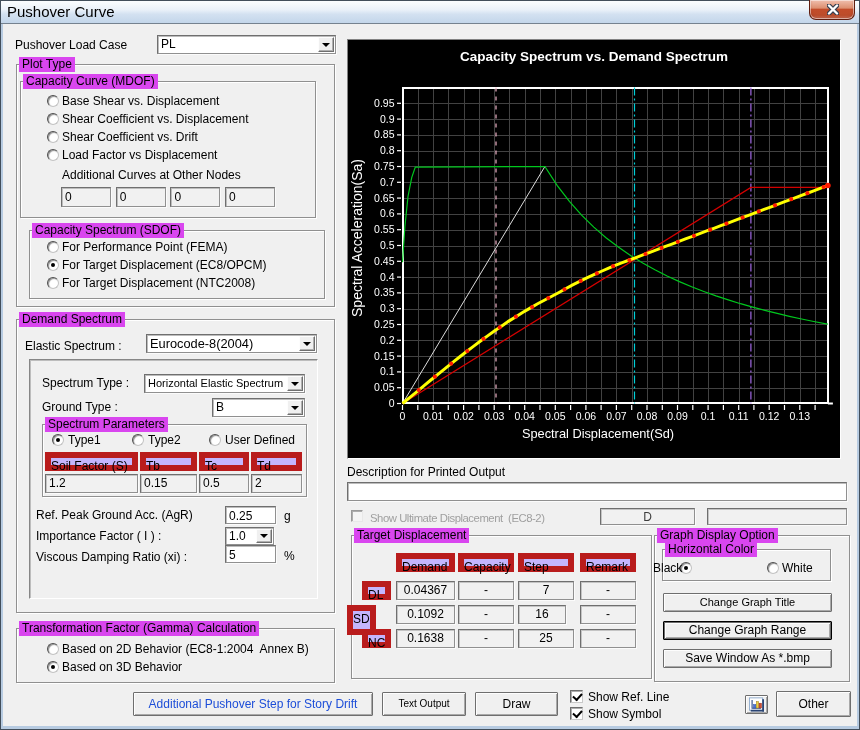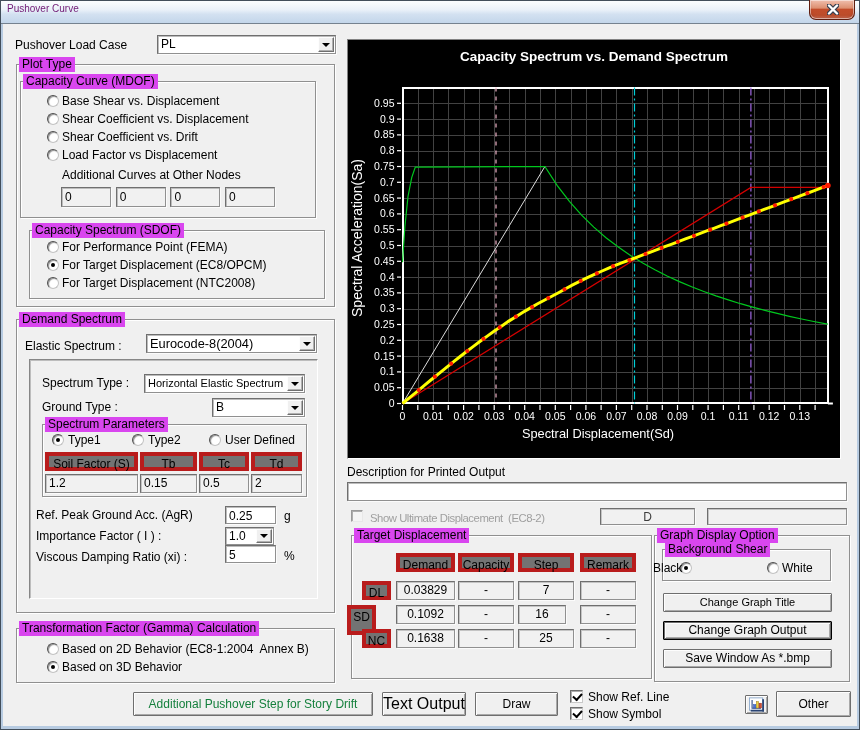--- a/index.html
+++ b/index.html
@@ -2,21 +2,21 @@
 <html><head><meta charset="utf-8"><title>Pushover Curve</title>
 <style>
 *{margin:0;padding:0;box-sizing:border-box}
 html,body{width:860px;height:730px;overflow:hidden}
 body{font-family:"Liberation Sans",sans-serif;font-size:12px;color:#000;background:#f0f0f0;position:relative}
 .abs{position:absolute}
 .lbl{position:absolute;white-space:nowrap;line-height:14px}
 
 #frame{position:absolute;left:0;top:0;width:860px;height:730px;background:#f0f0f0;border:1px solid #424e5a;outline:none}
 #titlebar{position:absolute;left:1px;top:1px;width:858px;height:23px;background:linear-gradient(#fbfdfe 0%,#eaf1f9 40%,#d3e1f1 60%,#c3d6ea 100%);border-bottom:1px solid #75828f}
-#titletxt{position:absolute;left:7px;top:3px;font-size:10px;color:#701a75}
+#titletxt{position:absolute;left:7px;top:3px;font-size:15px;color:#000000}
 #closebtn{position:absolute;left:809px;top:0px;width:46px;height:20px;background:linear-gradient(#f0bfae 0%,#dd9071 42%,#c24c2a 50%,#bd4d2b 80%,#d6836a 100%);border:1px solid #5f1d0f;border-top:none;border-radius:0 0 7px 7px;box-shadow:inset 0 0 0 1px rgba(255,255,255,.5), inset 0 -2px 3px rgba(120,20,5,.35)}
 #closebtn svg{position:absolute;left:17px;top:4px}
 .sideL{position:absolute;left:1px;top:24px;width:2px;height:703px;background:#b7cbe1}
 .sideR{position:absolute;right:1px;top:24px;width:2px;height:703px;background:#b7cbe1}
 .sideB{position:absolute;left:1px;bottom:1px;width:858px;height:3px;background:#b7cbe1}
 
 .grp{position:absolute;border:1px solid #909090;box-shadow:inset 1px 1px 0 #fff,1px 1px 0 #fff;background:transparent}
 .grp>b{position:absolute;top:-8px;left:2px;font-weight:normal;background:#d946ef;padding:0 3px;line-height:15px;white-space:nowrap}
 
 .edit{position:absolute;background:#fff;border:1px solid;border-color:#6f6f6f #909090 #909090 #6f6f6f;box-shadow:inset 1px 1px 0 #bcbcbc,1px 1px 0 #fbfbfb;padding:2px 3px;line-height:14px;white-space:nowrap;overflow:hidden}
@@ -28,24 +28,24 @@
 .combo .db i{position:absolute;left:50%;top:50%;margin:-2px 0 0 -4px;border:4px solid transparent;border-top:4px solid #000;border-bottom:none}
 
 .rad{position:absolute;width:12px;height:12px;border-radius:50%;background:#fff;border:1px solid;border-color:#4e4e4e #c2c2c2 #c2c2c2 #4e4e4e;box-shadow:inset 1px 1px 1px #909090}
 .rad.on:after{content:"";position:absolute;left:3px;top:3px;width:4px;height:4px;border-radius:50%;background:#000}
 
 .chk{position:absolute;width:13px;height:13px;background:#fff;border:1px solid;border-color:#6e6e6e #c8c8c8 #c8c8c8 #6e6e6e;box-shadow:inset 1px 1px 0 #adadad}
 .chk.on:after{content:"";position:absolute;left:2px;top:2px;width:7px;height:4px;border-left:2px solid #000;border-bottom:2px solid #000;transform:rotate(-48deg)}
 .chk.dis{border-color:#9a9a9a #e8e8e8 #e8e8e8 #9a9a9a;background:#f4f4f4}
 
 .btn{position:absolute;background:#f0f0f0;border:1px solid #6e6e6e;box-shadow:inset 1px 1px 0 #fdfdfd, inset -1px -1px 0 #a9a9a9;text-align:center;line-height:21px;border-radius:1px}
-.btn.dis{color:#15803d}
+.btn.dis{color:#1d4ed8}
 .btn.def{border:1px solid #000;box-shadow:inset 0 0 0 1px #6e6e6e, inset 2px 2px 0 #fdfdfd, inset -2px -2px 0 #a9a9a9}
 
-.hcell{position:absolute;background:#737373;border:4px solid #b91c1c;text-align:center;line-height:17px}
+.hcell{position:absolute;background:#c4b5fd;border:6px solid #b91c1c;text-align:left;line-height:17px}
 .scell{position:absolute;background:#f1f1f1;border:1px solid;border-color:#6f6f6f #909090 #909090 #6f6f6f;box-shadow:inset 1px 1px 0 #c4c4c4,1px 1px 0 #fbfbfb;text-align:center;line-height:16px}
 .sunkpanel{position:absolute;border:1px solid;border-color:#868686 #fff #fff #868686;box-shadow:inset 1px 1px 0 #bdbdbd}
 </style></head>
 <body>
 <div id="frame"></div>
 <div id="titlebar"></div>
 <div id="titletxt">Pushover Curve</div>
 <div id="closebtn">
     <svg width="12" height="11" viewBox="0 0 12 11">
 <path d="M2,1.5 L10,9.5 M10,1.5 L2,9.5" stroke="#383f4f" stroke-width="4.6" stroke-linecap="round"></path>
@@ -146,21 +146,21 @@
 <div class="edit" style="left:225px;top:545px;width:51px;height:18px">5</div>
 <div class="lbl" style="left:284px;top:549px">%</div>
 <div class="grp" style="left:16px;top:628px;width:319px;height:55px">
     <b style="left:2px">Transformation Factor (Gamma) Calculation</b>
   </div>
 <div class="rad" style="left:47px;top:643px"></div>
 <div class="lbl" style="left:62px;top:642px">Based on 2D Behavior (EC8-1:2004&nbsp; Annex B)</div>
 <div class="rad on" style="left:47px;top:661px"></div>
 <div class="lbl" style="left:62px;top:660px">Based on 3D Behavior</div>
 <div class="btn dis" style="left:133px;top:692px;width:240px;height:24px;line-height:22px;font-size:12px">Additional Pushover Step for Story Drift</div>
-<div class="btn " style="left:382px;top:692px;width:84px;height:24px;line-height:22px;font-size:16px">Text Output</div>
+<div class="btn " style="left:382px;top:692px;width:84px;height:24px;line-height:22px;font-size:10px">Text Output</div>
 <div class="btn " style="left:475px;top:692px;width:83px;height:24px;line-height:22px;font-size:12px">Draw</div>
 <div class="chk on" style="left:570px;top:690px"></div>
 <div class="lbl" style="left:588px;top:690px">Show Ref. Line</div>
 <div class="chk on" style="left:570px;top:707px"></div>
 <div class="lbl" style="left:588px;top:707px">Show Symbol</div>
 <div class="btn" style="left:745px;top:695px;width:23px;height:19px"></div>
 <svg class="abs" style="left:749px;top:697px" width="15" height="15" viewBox="0 0 17 16">
 <rect x="0.5" y="0.5" width="15" height="14" fill="#ffffff" stroke="#8aa8cc"></rect>
 <rect x="15" y="2" width="2" height="14" fill="#2a4474"></rect>
 <rect x="2" y="14" width="15" height="2" fill="#2a4474"></rect>
@@ -358,38 +358,38 @@
 <div class="scell" style="left:600px;top:508px;width:95px;height:17px;color:#3c3c3c">D</div>
 <div class="scell" style="left:707px;top:508px;width:140px;height:17px"></div>
 <div class="grp" style="left:351px;top:535px;width:301px;height:144px">
     <b style="left:2px">Target Displacement</b>
   </div>
 <div class="hcell" style="left:396px;top:553px;width:59px;height:19px">Demand</div>
 <div class="hcell" style="left:458px;top:553px;width:56px;height:19px">Capacity</div>
 <div class="hcell" style="left:518px;top:553px;width:56px;height:19px">Step</div>
 <div class="hcell" style="left:580px;top:553px;width:56px;height:19px">Remark</div>
 <div class="hcell" style="left:362px;top:581px;width:29px;height:19px">DL</div>
-<div class="scell" style="left:396px;top:581px;width:59px;height:19px">0.03829</div>
+<div class="scell" style="left:396px;top:581px;width:59px;height:19px">0.04367</div>
 <div class="scell" style="left:458px;top:581px;width:56px;height:19px">-</div>
 <div class="scell" style="left:518px;top:581px;width:56px;height:19px">7</div>
 <div class="scell" style="left:580px;top:581px;width:56px;height:19px">-</div>
 <div class="hcell" style="left:347px;top:605px;width:29px;height:30px">SD</div>
 <div class="scell" style="left:396px;top:605px;width:59px;height:19px">0.1092</div>
 <div class="scell" style="left:458px;top:605px;width:56px;height:19px">-</div>
 <div class="scell" style="left:518px;top:605px;width:48px;height:19px">16</div>
 <div class="scell" style="left:580px;top:605px;width:56px;height:19px">-</div>
 <div class="hcell" style="left:362px;top:629px;width:29px;height:19px">NC</div>
 <div class="scell" style="left:396px;top:629px;width:59px;height:19px">0.1638</div>
 <div class="scell" style="left:458px;top:629px;width:56px;height:19px">-</div>
 <div class="scell" style="left:518px;top:629px;width:56px;height:19px">25</div>
 <div class="scell" style="left:580px;top:629px;width:56px;height:19px">-</div>
 <div class="grp" style="left:654px;top:535px;width:196px;height:147px">
     <b style="left:2px">Graph Display Option</b>
   </div>
 <div class="grp" style="left:662px;top:549px;width:169px;height:32px">
-    <b style="left:2px">Background Shear</b>
+    <b style="left:2px">Horizontal Color</b>
   </div>
 <div class="rad on" style="left:680px;top:562px"></div>
 <div class="lbl" style="left:653px;top:561px">Black</div>
 <div class="rad" style="left:767px;top:562px"></div>
 <div class="lbl" style="left:782px;top:561px">White</div>
 <div class="btn " style="left:663px;top:593px;width:169px;height:19px;line-height:17px;font-size:11px">Change Graph Title</div>
-<div class="btn def" style="left:663px;top:621px;width:169px;height:19px;line-height:17px;font-size:12px">Change Graph Output</div>
+<div class="btn def" style="left:663px;top:621px;width:169px;height:19px;line-height:17px;font-size:12px">Change Graph Range</div>
 <div class="btn " style="left:663px;top:649px;width:169px;height:19px;line-height:17px;font-size:12px">Save Window As *.bmp</div>
 </body></html>

